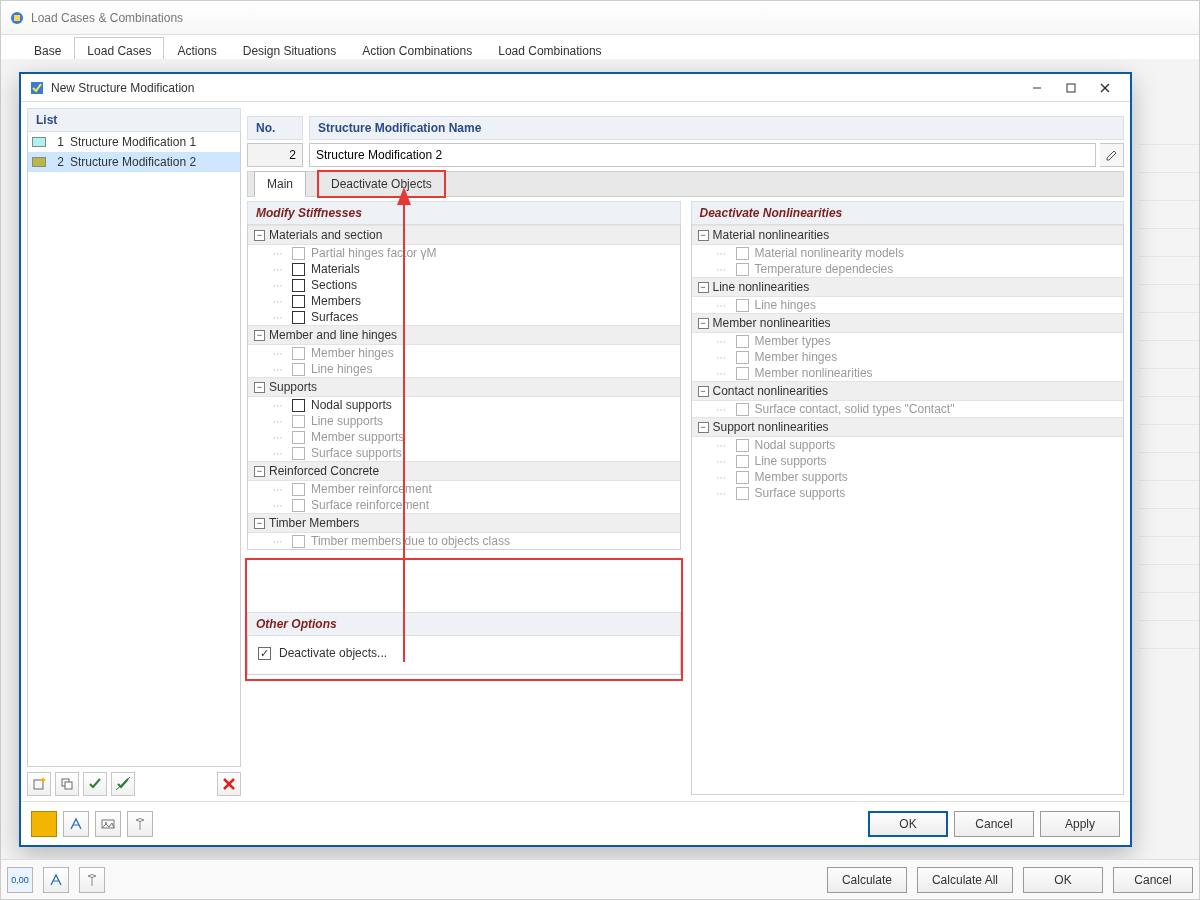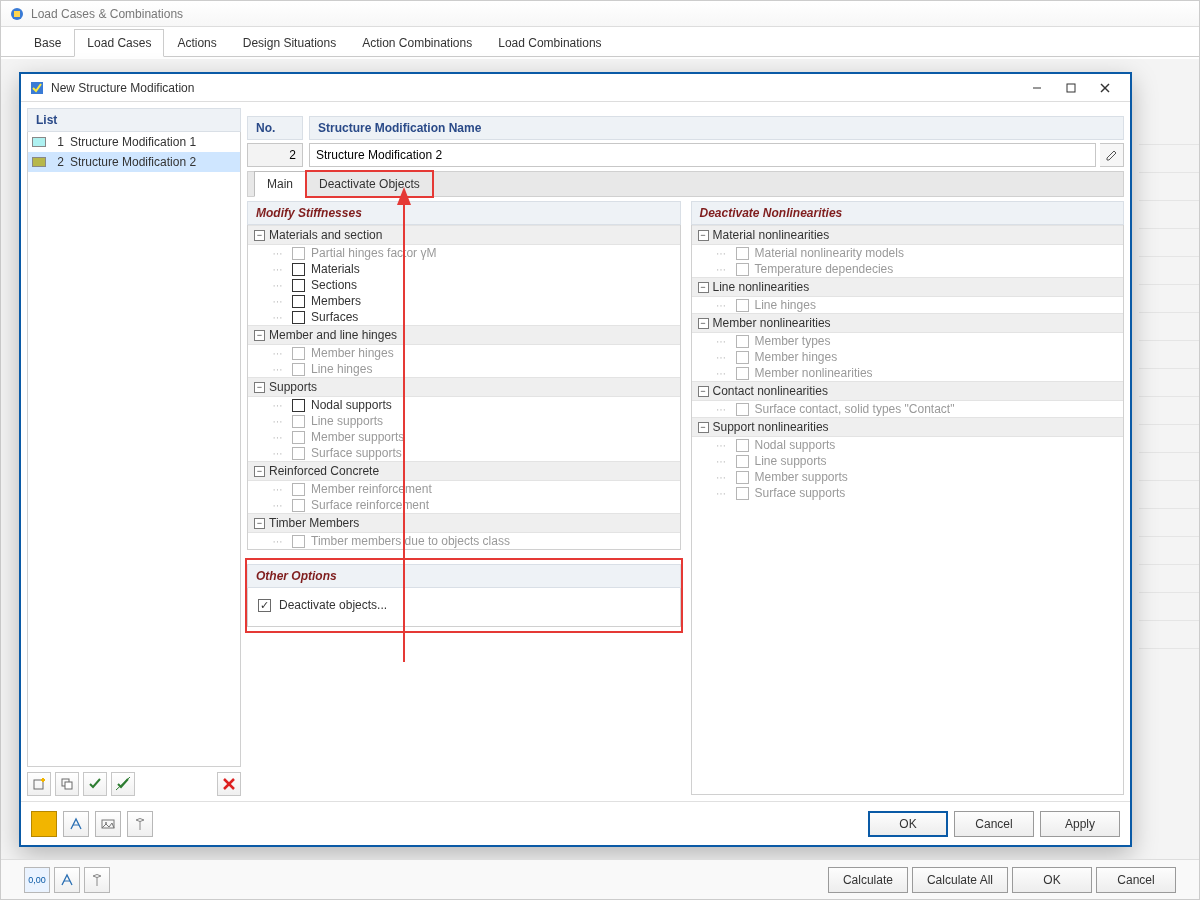--- a/index.html
+++ b/index.html
@@ -1,18 +1,18 @@
 <!DOCTYPE html>
 <html><head>
 <meta charset="utf-8">
 <style>
   * { box-sizing: border-box; font-family: "Segoe UI", Tahoma, sans-serif; font-size: 12px; }
   body { margin: 0; background: #fdfdfd; color: #333; }
   .outer-window { width: 1200px; height: 900px; position: relative; border: 1px solid #ccc; background: #fff; }
-  .titlebar { height: 26px; display: flex; align-items: center; padding: 0 8px; background: linear-gradient(#fff,#f7f7f7); border-bottom: 1px solid #ddd; }
+  .titlebar { height: 34px; display: flex; align-items: center; padding: 0 8px; background: linear-gradient(#fff,#f7f7f7); border-bottom: 1px solid #ddd; }
   .titlebar .app-icon { width: 16px; height: 16px; margin-right: 6px; display:inline-flex;align-items:center;justify-content:center; }
   .titlebar .title { color: #777; }
   .tabs-row { height: 30px; display: flex; align-items: flex-end; padding: 0 20px; background: #fff; border-bottom: 1px solid #ccc; gap: 0; }
   .tab { padding: 6px 12px; color: #333; cursor: default; border: 1px solid transparent; position: relative; top:1px;}
   .tab.active { border: 1px solid #ccc; border-bottom: 1px solid #fff; background: #fff; }
   .outer-body { position: absolute; top: 58px; left: 0; right: 0; bottom: 40px; background:#f4f4f4; }
   .dialog { position: absolute; left: 18px; top: 13px; width: 1113px; height: 775px; border: 2px solid #0a5aa6; background: #fff; box-shadow: 0 8px 24px rgba(0,0,0,0.25); }
   .dialog-title { height: 28px; display: flex; align-items: center; padding: 0 8px; border-bottom: 1px solid #ddd; }
   .dialog-title .app-icon { width:16px;height:16px;margin-right:6px; display:inline-flex;align-items:center;justify-content:center;}
   .dialog-title .spacer { flex: 1; }
@@ -31,52 +31,52 @@
   .tbtn svg{width:14px;height:14px;}
   .tbtn.red svg{stroke:#d22;}
   .right-pane { flex:1; padding:6px 6px 6px 0; display:flex; flex-direction:column; gap:4px; }
   .top-fields { display:flex; gap:6px; }
   .field-block { display:flex; flex-direction:column; gap:3px;}
   .field-label { color:#2a4a88; font-weight:600; background:#eef2f6; padding:4px 8px; border:1px solid #d9dfe6;margin-top:8px; }
   .field-row { display:flex; gap:4px; align-items:center;}
   .txt-input { height:24px; border:1px solid #c7c7c7; background:#fff; padding:0 6px; text-align:left;}
   .txt-input.num { text-align:right; background:#f3f3f3;}
   .icon-in-input { width:24px;height:24px;border:1px solid #c7c7c7;border-left:none;background:#f6f6f6;display:inline-flex;align-items:center;justify-content:center;}
-  .inner-tabs { display:flex; background:#e8e8e8; border:1px solid #d0d0d0; height:26px; align-items:flex-end; padding-left:6px; gap:0;}
+  .inner-tabs { display:flex; background:#e8e8e8; border:1px solid #d0d0d0; height:26px; align-items:flex-end; padding-left:6px; gap:12px;}
   .inner-tab { padding:5px 12px; border:1px solid transparent; position:relative; top:1px; background:transparent;}
   .inner-tab.active { background:#fff; border:1px solid #bdbdbd; border-bottom:1px solid #fff;}
   .highlight-red { outline:2px solid #e53935; outline-offset:-1px;}
   .content-cols { flex:1; display:flex; gap:10px; min-height:0;}
   .col { flex:1; display:flex; flex-direction:column; min-height:0;}
   .section-header { background:#eef2f6; color:#7f1d1d; font-weight:600; padding:4px 8px; border:1px solid #d9dfe6;font-style:italic;}
   .tree-box { border:1px solid #d0d0d0; border-top:none; background:#fff; overflow:auto; }
   .tree-box.grow { flex:1;}
   .tree-group { }
   .tg-head { display:flex; align-items:center; gap:4px; padding:2px 6px; background:#efefef; border-bottom:1px solid #e3e3e3; border-top:1px solid #e3e3e3;}
   .expander { width:11px;height:11px;border:1px solid #7a7a7a;display:inline-flex;align-items:center;justify-content:center;font-size:9px;line-height:1;color:#333;background:#fff;}
   .tg-item { display:flex; align-items:center; gap:6px; padding:1px 6px 1px 20px; color:#333;}
   .tg-item.disabled { color:#9a9a9a; }
   .tg-item .dots { color:#bbb; font-size:10px; letter-spacing:-1px; width:18px; text-align:center;}
   .chk { width:13px;height:13px;border:1px solid #6a6a6a;background:#fff;display:inline-flex;align-items:center;justify-content:center;}
   .chk.disabled{border-color:#b5b5b5;}
   .chk.checked::after{content:"✓";font-size:11px;line-height:1;color:#333;}
   .other-options { margin-top:10px; outline:2px solid #e53935; padding:4px 0; }
-  .other-options .section-header{border:1px solid #d9dfe6;}
+  .other-options .section-header{border:1px solid #d9dfe6;margin-top:48px;}
   .opt-row { display:flex; align-items:center; gap:8px; padding:10px 10px 14px 10px; background:#fff; border:1px solid #d0d0d0; border-top:none;}
   .comment-block { margin-top:auto; display:flex; flex-direction:column;}
   .comment-row { display:flex; gap:4px; padding:6px; background:#eee; border:1px solid #d0d0d0; border-top:none;}
   .combo { flex:1; height:22px; border:1px solid #c7c7c7; background:linear-gradient(#fdfdfd,#f2f2f2); position:relative;}
   .combo::after{content:"⌄"; position:absolute; right:6px; top:2px; color:#555;}
   .dialog-footer { position:absolute; left:0; right:0; bottom:0; height:44px; display:flex; align-items:center; padding:0 10px; gap:6px; border-top:1px solid #e0e0e0;}
   .dialog-footer .spacer{flex:1;}
   .btn { min-width:80px; height:26px; border:1px solid #9a9a9a; background:linear-gradient(#fdfdfd,#ededed); display:inline-flex; align-items:center; justify-content:center; padding:0 14px;}
   .btn.primary { border:2px solid #0a5aa6; }
   .sqbtn { width:26px;height:26px;border:1px solid #b7b7b7;background:linear-gradient(#fff,#efefef);display:inline-flex;align-items:center;justify-content:center;}
   .sqbtn.gold{background:#f2b500;border-color:#b58700;}
-  .outer-footer { position:absolute; left:0; right:0; bottom:0; height:40px; display:flex; align-items:center; padding:0 23px; gap:4px; border-top:1px solid #ddd; background:#f9f9f9;}
+  .outer-footer { position:absolute; left:0; right:0; bottom:0; height:40px; display:flex; align-items:center; padding:0 6px; gap:10px; border-top:1px solid #ddd; background:#f9f9f9;}
   .outer-footer .spacer{flex:1;}
   
   .red-arrow { position:absolute; pointer-events:none; }
   .right-side-lines { position:absolute; right:0; top:58px; bottom:40px; width:60px; pointer-events:none;}
   .right-side-lines div{height:28px;border-bottom:1px solid #e5e5e5;}
 </style>
 </head>
 <body>
 
 <div class="outer-window">

